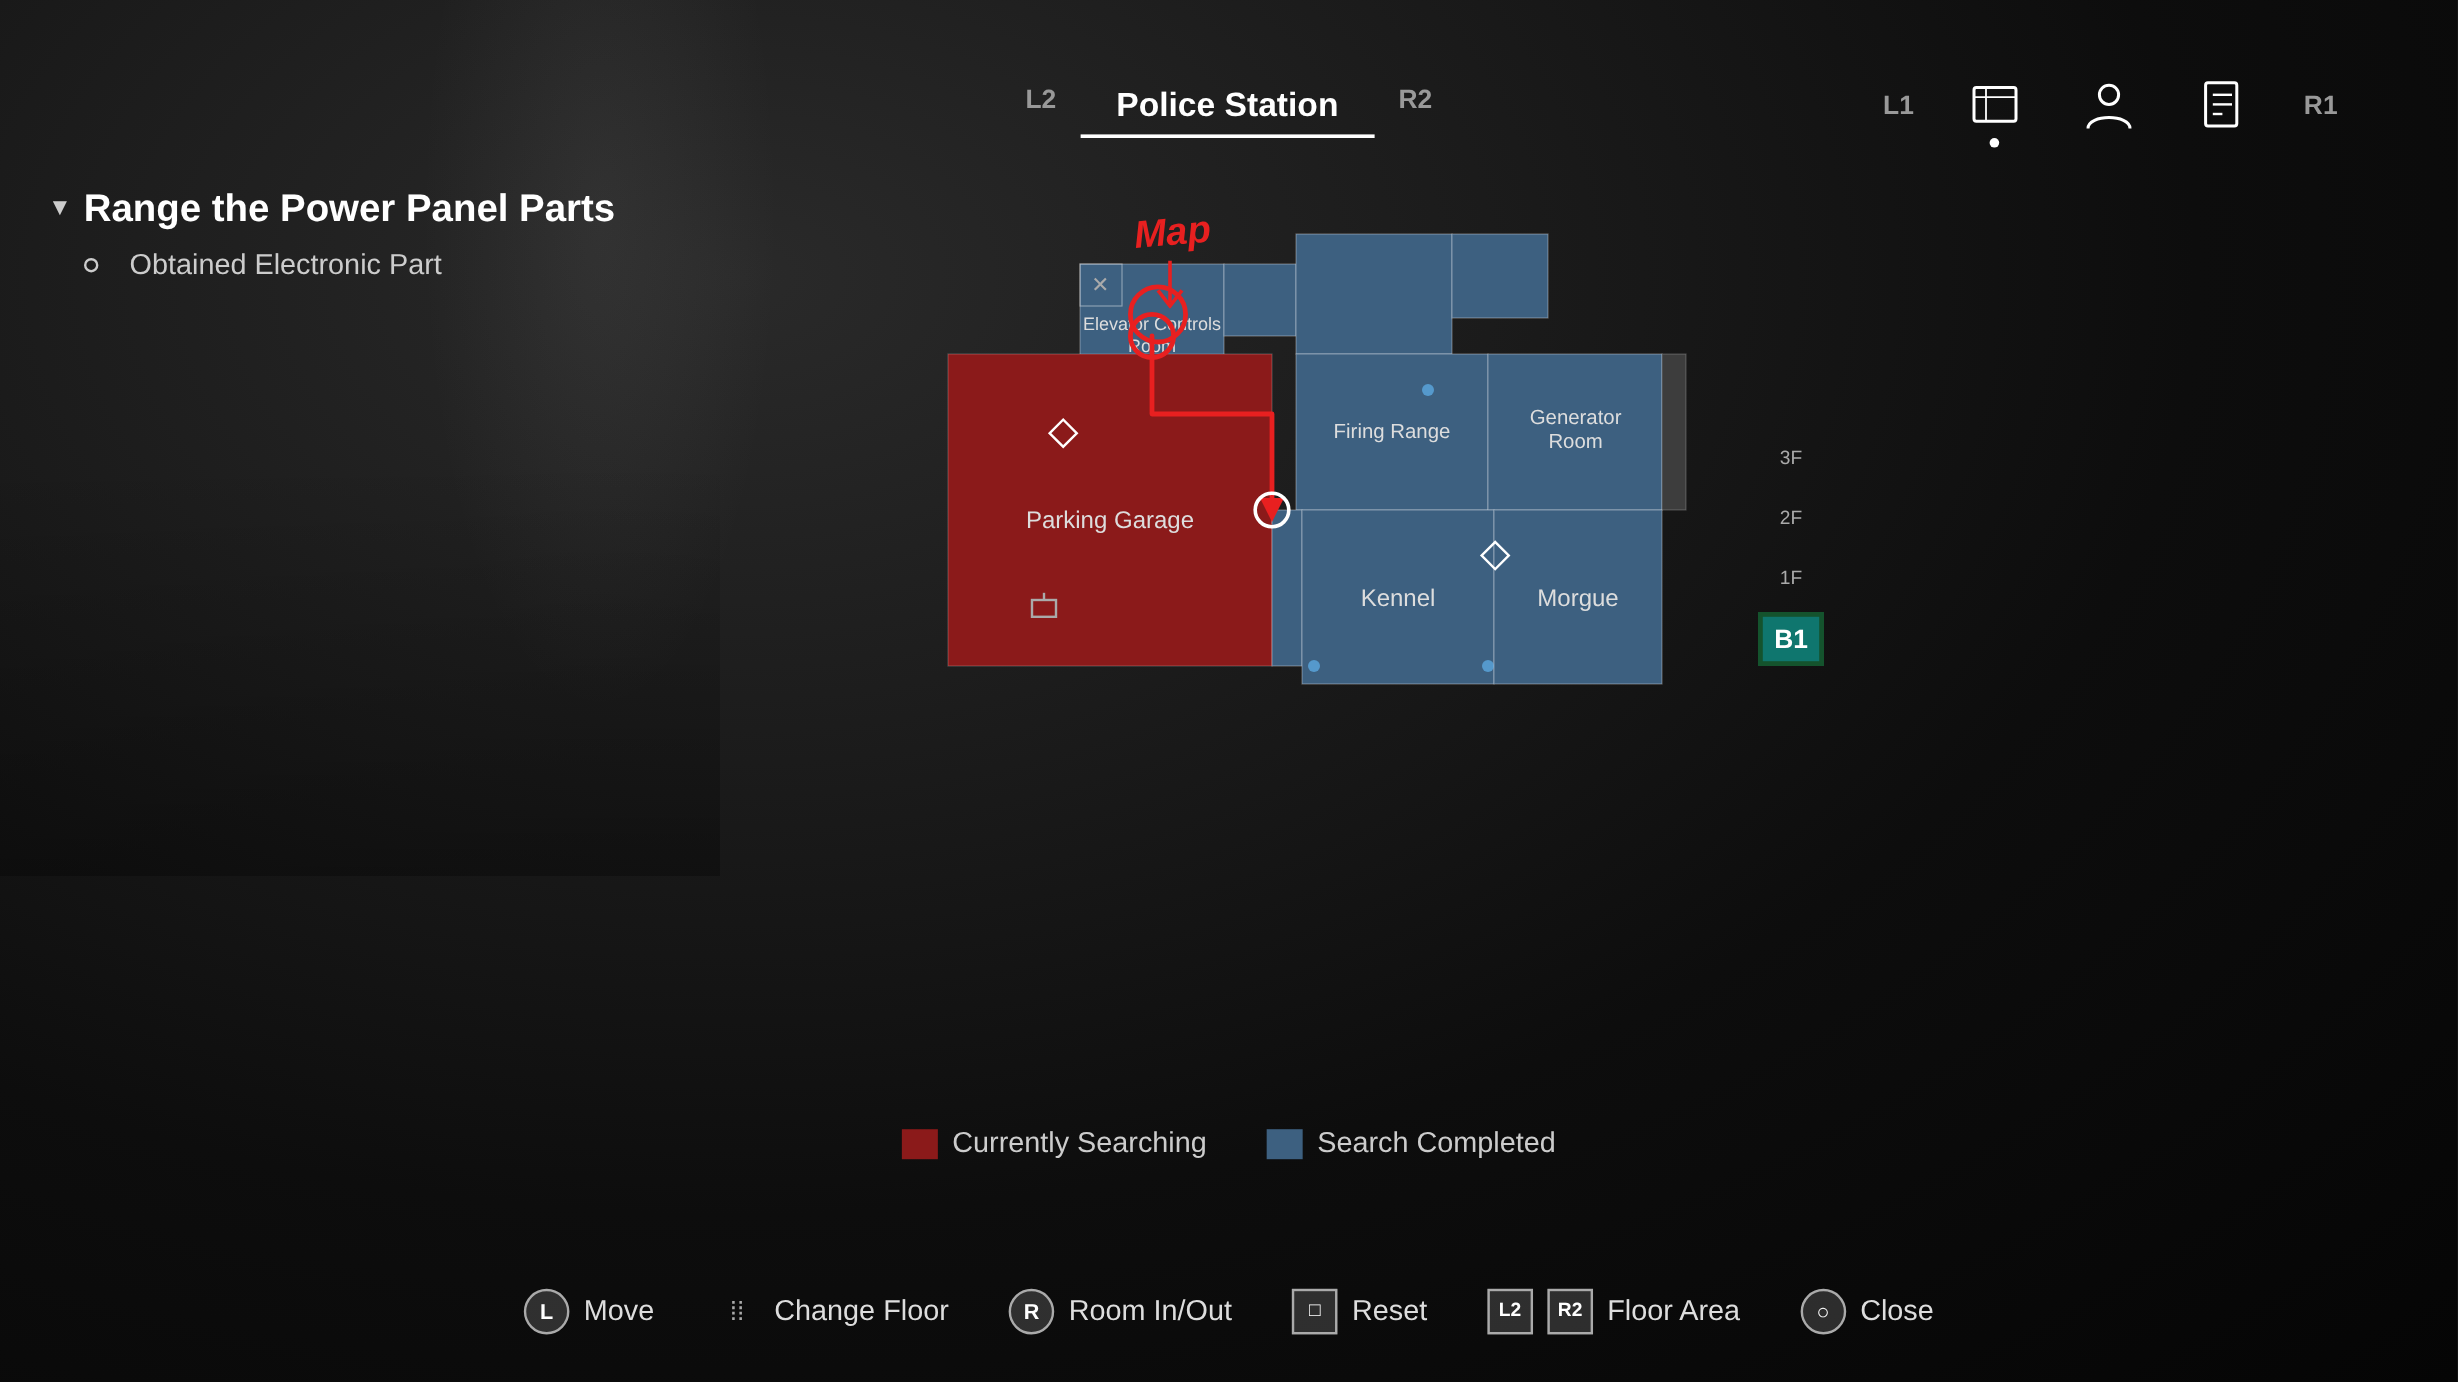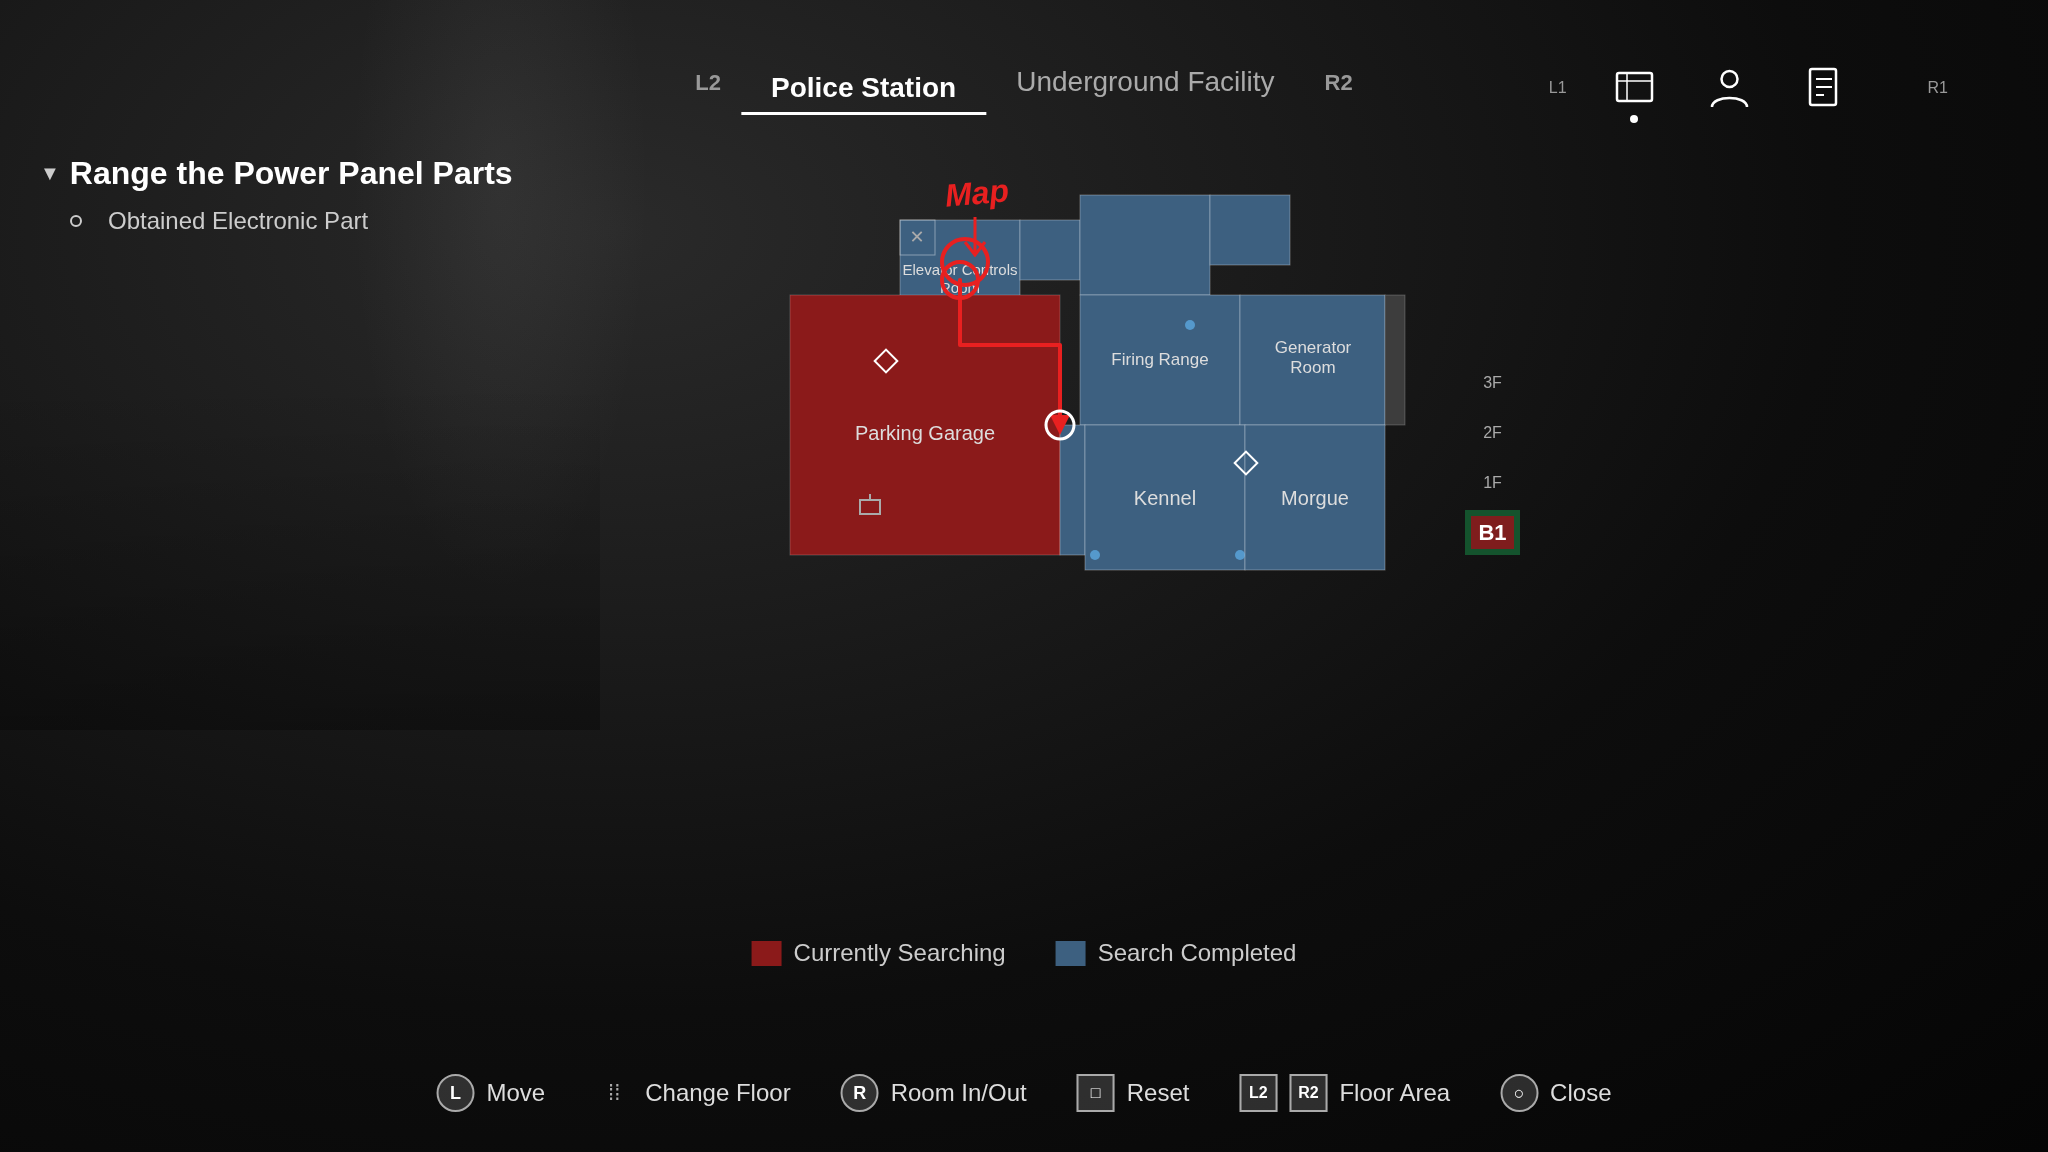--- a/index.html
+++ b/index.html
@@ -112,23 +112,22 @@
       left: 50%;
       transform: translateX(-50%);
       width: 8px;
       height: 8px;
       border-radius: 50%;
       background: #fff;
     }
 
     .l1-label, .r1-label {
       color: #999;
-      font-size: 16px;
-      font-weight: normal;
-      margin-left: 36px;
+      font-size: 22px;
+      font-weight: bold;
     }
 
     
     .objectives-panel {
       position: absolute;
       top: 155px;
       left: 40px;
       z-index: 10;
       color: #fff;
     }
@@ -224,25 +223,25 @@
       height: 45px;
       display: flex;
       align-items: center;
       justify-content: center;
       font-size: 16px;
       color: #aaa;
       cursor: pointer;
     }
 
     .floor-btn.active {
-      background: #7f1d1d;
+      background: #0f766e;
       color: #fff;
       font-weight: bold;
       font-size: 22px;
-      border: 6px solid #14532d;
+      border: 4px solid #14532d;
     }
 
     
     .legend {
       position: absolute;
       bottom: 185px;
       left: 50%;
       transform: translateX(-50%);
       display: flex;
       align-items: center;
@@ -329,21 +328,20 @@
 </head>
 <body>
 
 <div class="bg-overlay"></div>
 <div class="ghost-silhouette"></div>
 
 <div class="top-nav">
   <div class="nav-tabs">
     <span class="l2-label">L2</span>
     <div class="tab-item active">Police Station</div>
-    <div class="tab-item">Underground Facility</div>
     <span class="r2-label">R2</span>
   </div>
 </div>
 
 <div class="top-icons">
   <span class="l1-label">L1</span>
 
   <div class="icon-btn">
     <svg width="45" height="45" viewBox="0 0 45 45" fill="none">
       <rect x="5" y="8" width="35" height="28" rx="2" stroke="#fff" stroke-width="2.5" fill="none"></rect>

